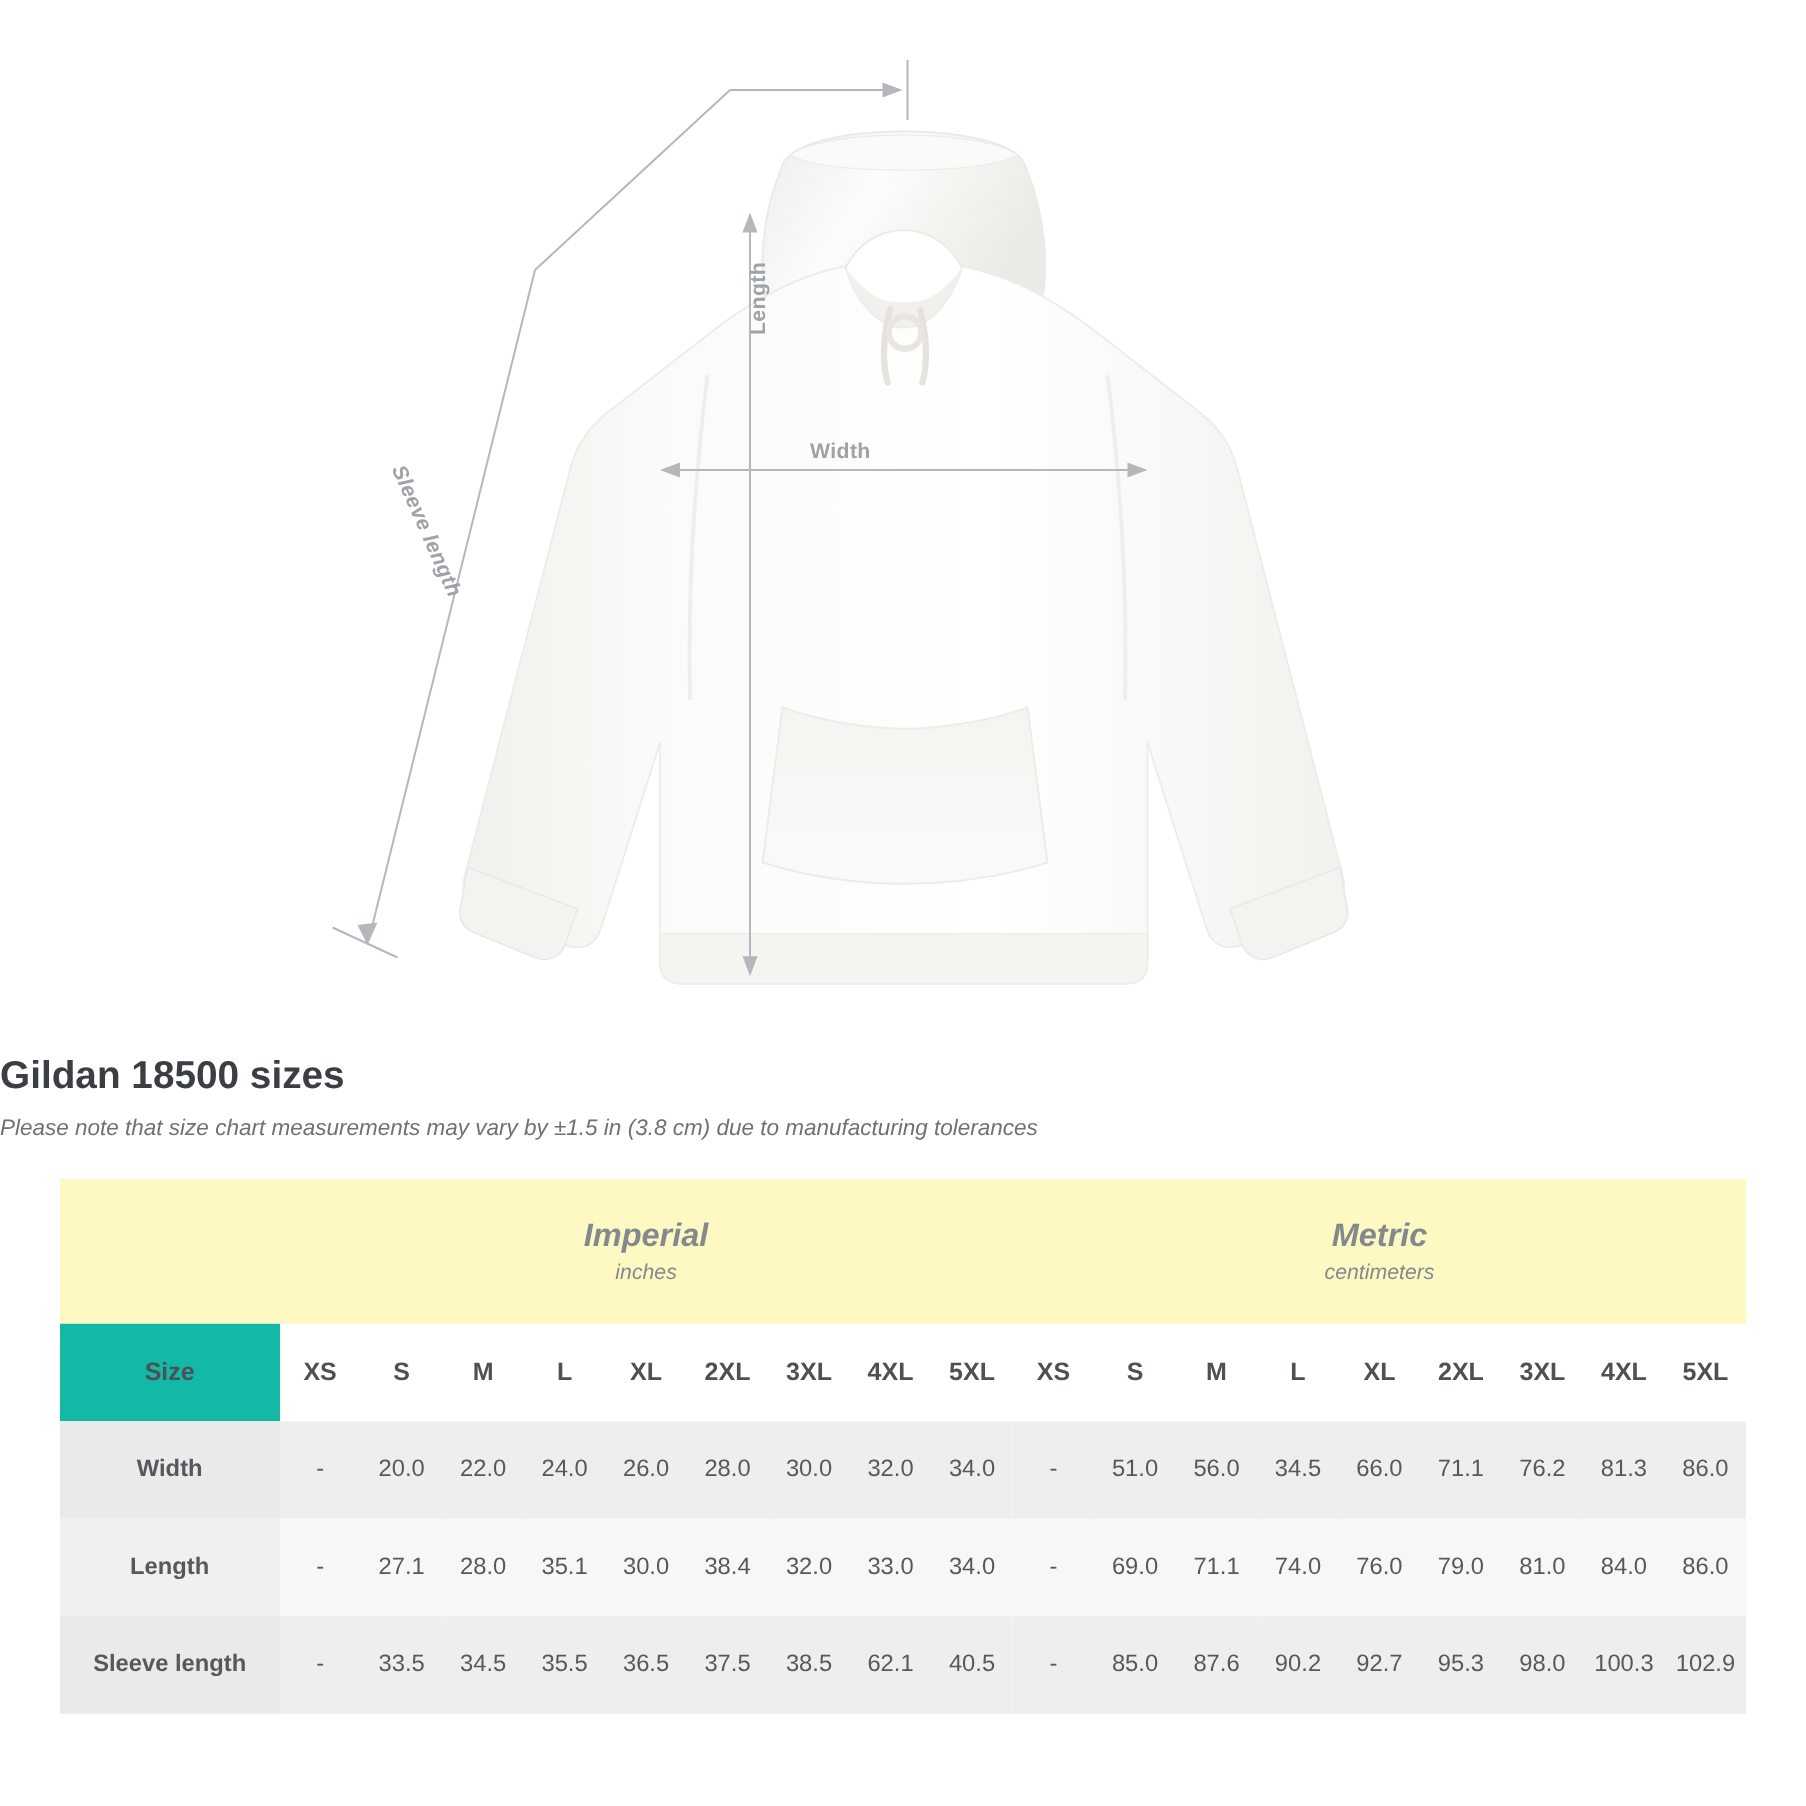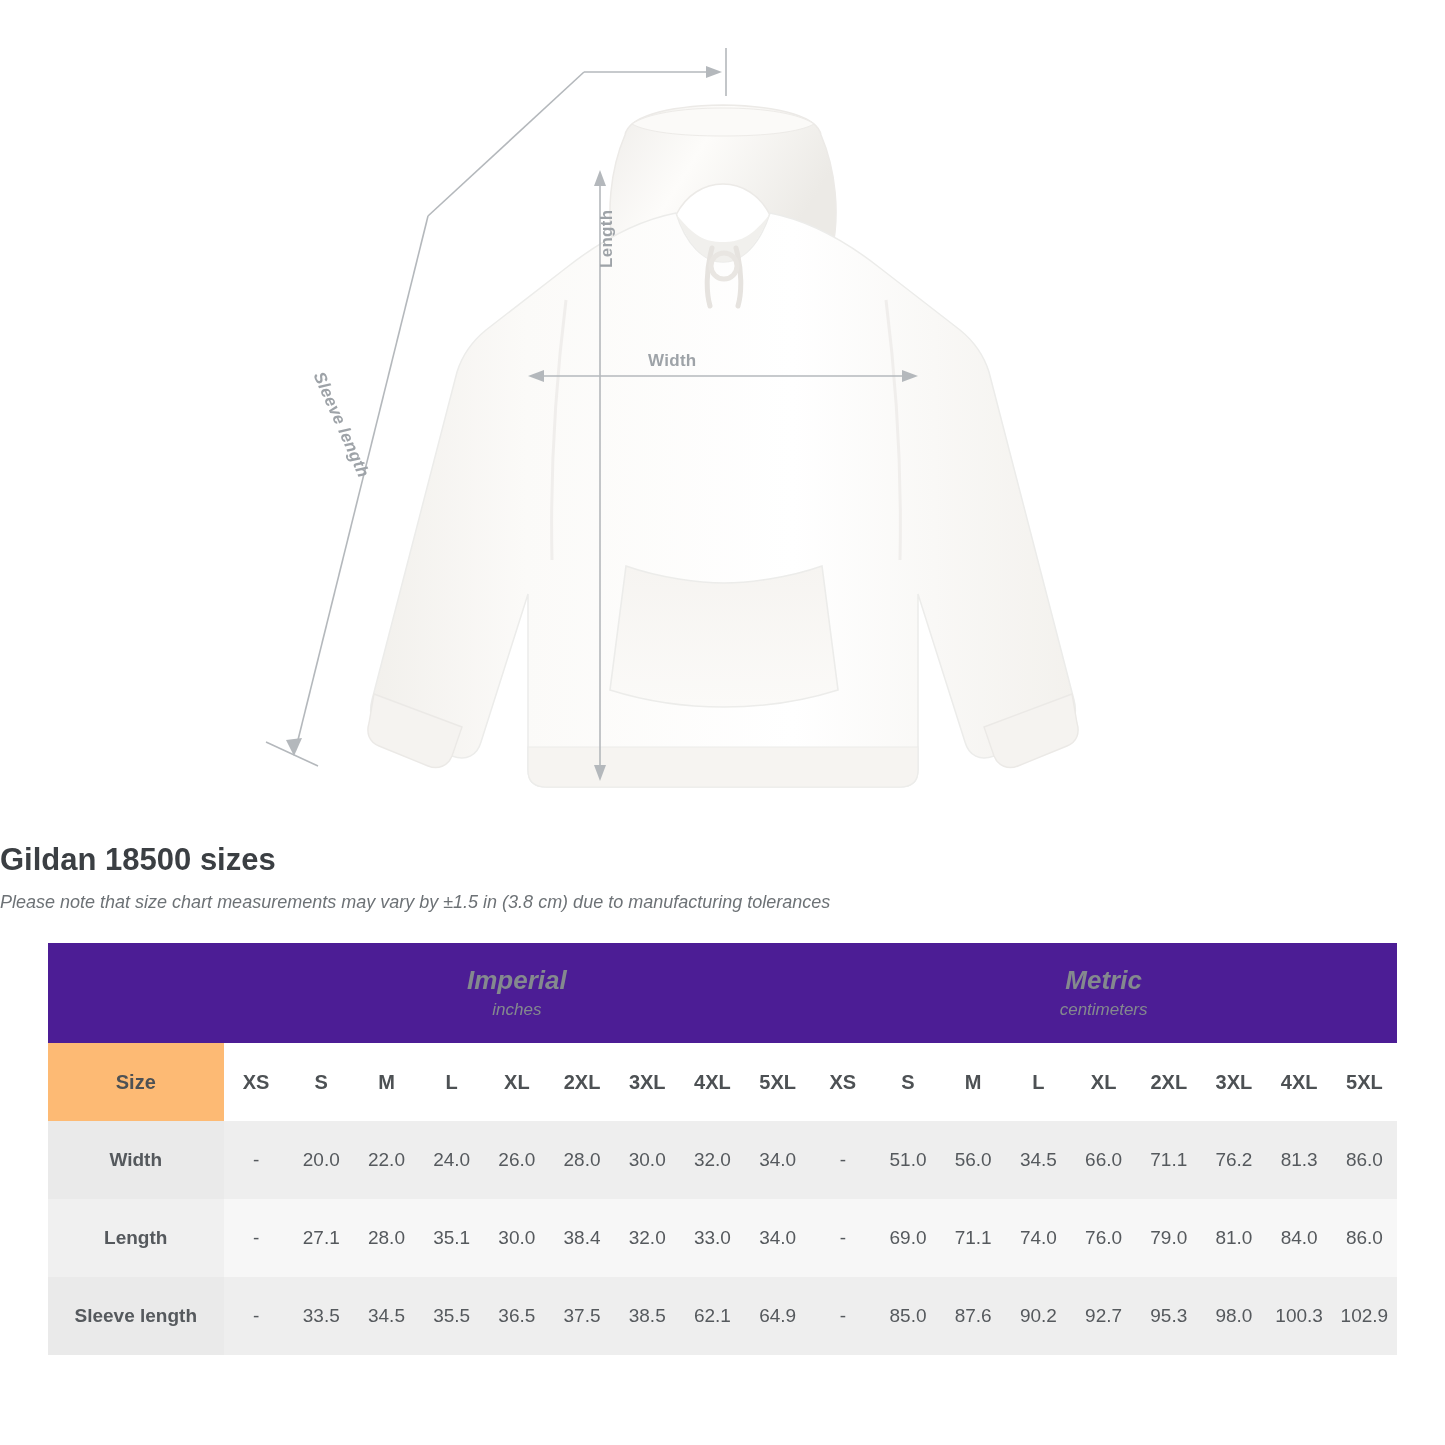--- a/index.html
+++ b/index.html
@@ -87,22 +87,22 @@
     table-layout: fixed;
   }
   table.size-table td, table.size-table th {
     border: 0;
     text-align: center;
     vertical-align: middle;
     font-size: 19px;
     color: #55595d;
   }
   .unit-head {
-    height: 100px;
-    background: #4c1d95;
+    height: 116px;
+    background: #fef9c3;
   }
   .unit-head .unit-name {
     font-size: 26px;
     font-weight: bold;
     font-style: italic;
     color: #84898e;
     line-height: 1.25;
   }
   .unit-head .unit-sub {
     font-size: 17px;
@@ -112,21 +112,21 @@
   }
 
   tr.head-row td {
     height: 78px;
     background: #ffffff;
     font-size: 20px;
     font-weight: bold;
     color: #4d5154;
   }
   tr.head-row td.rowlabel {
-    background: #fdba74;
+    background: #14b8a6;
   }
   tr.data-row td {
     height: 78px;
   }
   tr.row-shade td { background: #eeeeee; }
   tr.row-plain td { background: #f7f7f7; }
 
   td.rowlabel {
     font-weight: bold;
     font-size: 20px;
@@ -358,21 +358,21 @@
       <tr class="data-row row-shade">
         <td class="rowlabel">Sleeve length</td>
         <td class="cell">-</td>
         <td class="cell">33.5</td>
         <td class="cell">34.5</td>
         <td class="cell">35.5</td>
         <td class="cell">36.5</td>
         <td class="cell">37.5</td>
         <td class="cell">38.5</td>
         <td class="cell">62.1</td>
-        <td class="cell">64.9</td>
+        <td class="cell">40.5</td>
         <td class="cell">-</td>
         <td class="cell">85.0</td>
         <td class="cell">87.6</td>
         <td class="cell">90.2</td>
         <td class="cell">92.7</td>
         <td class="cell">95.3</td>
         <td class="cell">98.0</td>
         <td class="cell">100.3</td>
         <td class="cell">102.9</td>
       </tr>

